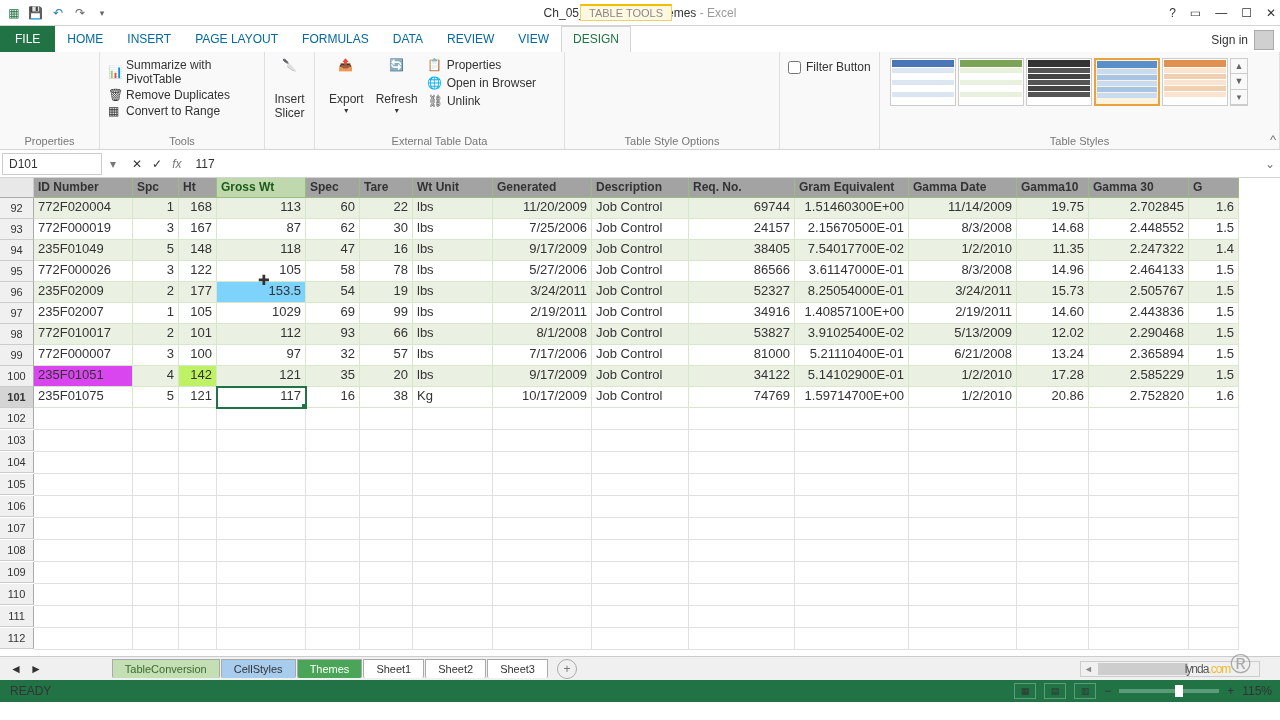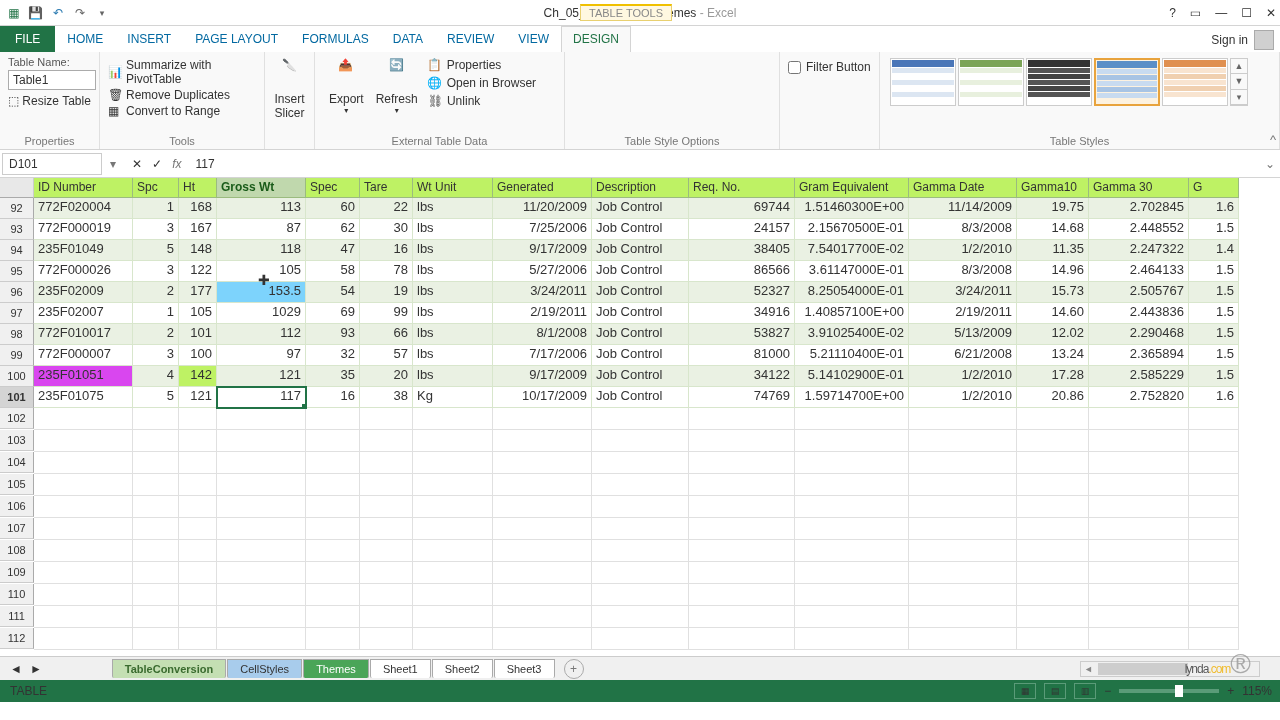--- a/index.html
+++ b/index.html
@@ -54,31 +54,31 @@
 .fb-icons{display:flex;gap:10px;padding:0 10px;color:#bbb}
 .fx{font-style:italic;color:#777;margin-right:8px;font-size:12px}
 .formula-bar{flex:1;padding:3px 6px;font-size:12px}
 .fb-expand{width:20px;text-align:center;color:#777}
 .grid-area{position:relative;height:478px;background:#fff;overflow:hidden}
 .grid{display:grid;grid-template-columns:34px 99px 46px 38px 89px 54px 53px 80px 99px 97px 106px 114px 108px 72px 100px 50px;font-size:13px}
 .hdr{background:#f0f0f0;border-right:1px solid #ccc;border-bottom:1px solid #aaa;padding:2px 4px;text-align:center;font-size:12px;color:#333;height:20px;overflow:hidden;white-space:nowrap}
 .hdr.corner{background:#e8e8e8}
 .rh{background:#f0f0f0;border-right:1px solid #aaa;border-bottom:1px solid #ccc;font-size:11px;color:#333;height:21px;display:flex;align-items:center;justify-content:center}
 .rh.sel{background:#d4d4d4;font-weight:bold}
-.thdr{background:#bef264;border-right:1px solid #9bbb7f;border-bottom:1px solid #9bbb7f;padding:2px 4px;font-size:12px;height:20px;white-space:nowrap;overflow:hidden;font-weight:normal}
+.thdr{background:#a3a3a3;border-right:1px solid #9bbb7f;border-bottom:1px solid #9bbb7f;padding:2px 4px;font-size:12px;height:20px;white-space:nowrap;overflow:hidden;font-weight:bold}
 .thdr.sel{background:#c0d8ad;color:#1a5c1a;font-weight:bold}
 .cell{border-right:1px solid #d8e6cc;border-bottom:1px solid #d8e6cc;padding:1px 4px;height:21px;font-size:13px;white-space:nowrap;overflow:hidden}
 .cell.r{text-align:right}
 .empty-cell{border-right:1px solid #e0e0e0;border-bottom:1px solid #e0e0e0;height:22px;background:#fff}
 .active-cell{outline:2px solid #217346;outline-offset:-1px;position:relative}
 .active-cell::after{content:"";position:absolute;right:-3px;bottom:-3px;width:6px;height:6px;background:#217346}
 .sheet-tabs{height:24px;background:#f0f0f0;border-top:1px solid #ccc;display:flex;align-items:center;position:relative}
 .st-nav{display:flex;gap:8px;padding:0 10px;color:#aaa;font-size:11px}
 .stab{padding:3px 12px;border:1px solid #aaa;border-bottom:none;background:#fff;font-size:11px;margin-right:1px;cursor:pointer;border-radius:0 0 2px 2px}
-.stab.green{background:#c4dfb3;color:#3a6b2f;font-weight:bold}
+.stab.green{background:#c4dfb3;color:#3a6b2f;font-weight:normal}
 .stab.blue{background:#a8ccec}
 .stab.dgreen{background:#4aa558;color:#fff}
 .stab-add{width:20px;height:20px;border:1px solid #aaa;border-radius:10px;display:flex;align-items:center;justify-content:center;margin-left:8px;color:#777;cursor:pointer}
 .hscroll{position:absolute;right:20px;width:180px;height:16px;background:#f0f0f0;border:1px solid #ccc;display:flex;align-items:center}
 .hscroll .thumb{width:90px;height:12px;background:#cdcdcd;margin-left:2px}
 .status{height:22px;background:#217346;color:#fff;display:flex;align-items:center;padding:0 10px;font-size:11px;position:relative}
 .status-right{position:absolute;right:8px;display:flex;align-items:center;gap:8px}
 .view-btn{width:22px;height:16px;border:1px solid #5a9b78;display:flex;align-items:center;justify-content:center;font-size:9px}
 .zoom-slider{width:100px;height:4px;background:#5a9b78;position:relative}
 .zoom-slider .th{position:absolute;left:56px;top:-4px;width:8px;height:12px;background:#fff}
@@ -121,28 +121,20 @@
   <div class="tab">VIEW</div>
   <div class="tab active">DESIGN</div>
   <div class="signin">
     <span>Sign in</span>
       <div class="avatar"></div>
   </div>
 </div>
 
 <div class="ribbon">
   <div class="rgroup prop-group">
-    <div>
-      <div class="prop-label">Table Name:</div>
-      <input value="Table1" style="">
-      <div class="resize-btn">
-          <span>⬚</span>
-          <span>Resize Table</span>
-        </div>
-    </div>
     <div class="rgroup-label">Properties</div>
   </div>
   <div class="rgroup tools-group">
     <div>
       <div class="tool-item">
           <span class="ic">📊</span>
           <span>Summarize with PivotTable</span>
         </div>
       <div class="tool-item">
           <span class="ic">🗑</span>
@@ -638,21 +630,21 @@
   <div class="stab">Sheet2</div>
   <div class="stab">Sheet3</div>
   <div class="stab-add">+</div>
   <div class="hscroll">
       <span style="font-size:9px;padding:0 3px;color:#888">◄</span>
       <div class="thumb"></div>
     </div>
 </div>
 
 <div class="status">
-  <span>TABLE</span>
+  <span>READY</span>
   <div class="status-right">
     <div class="view-btn">▦</div>
     <div class="view-btn">▤</div>
     <div class="view-btn">▥</div>
     <span>−</span>
     <div class="zoom-slider">
         <div class="th"></div>
       </div>
     <span>+</span>
     <span>115%</span>

